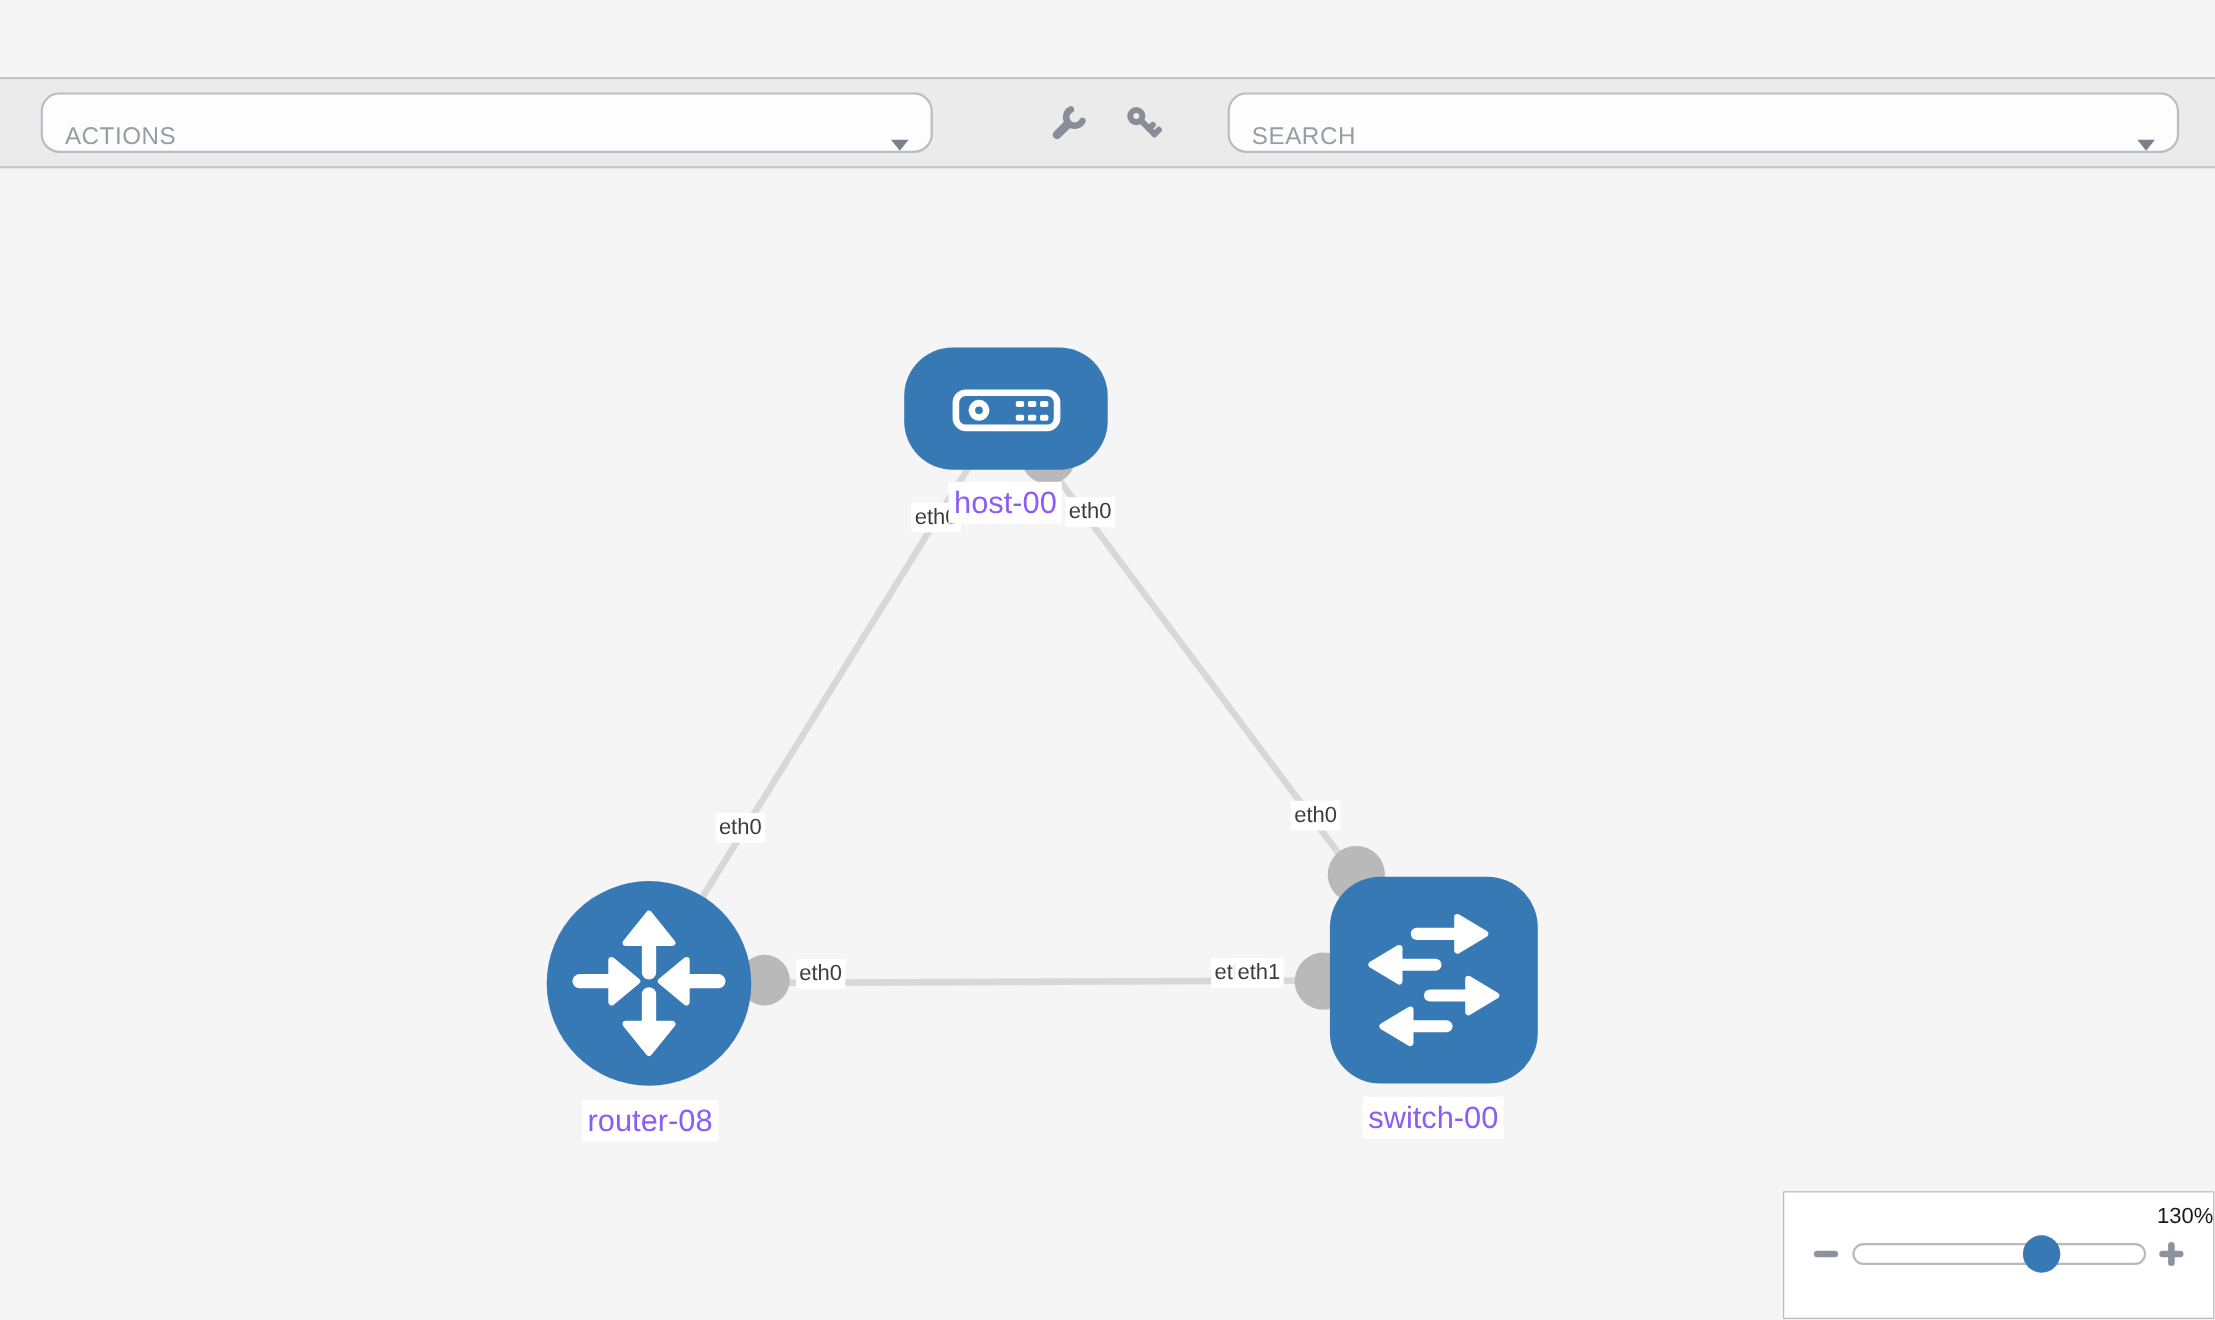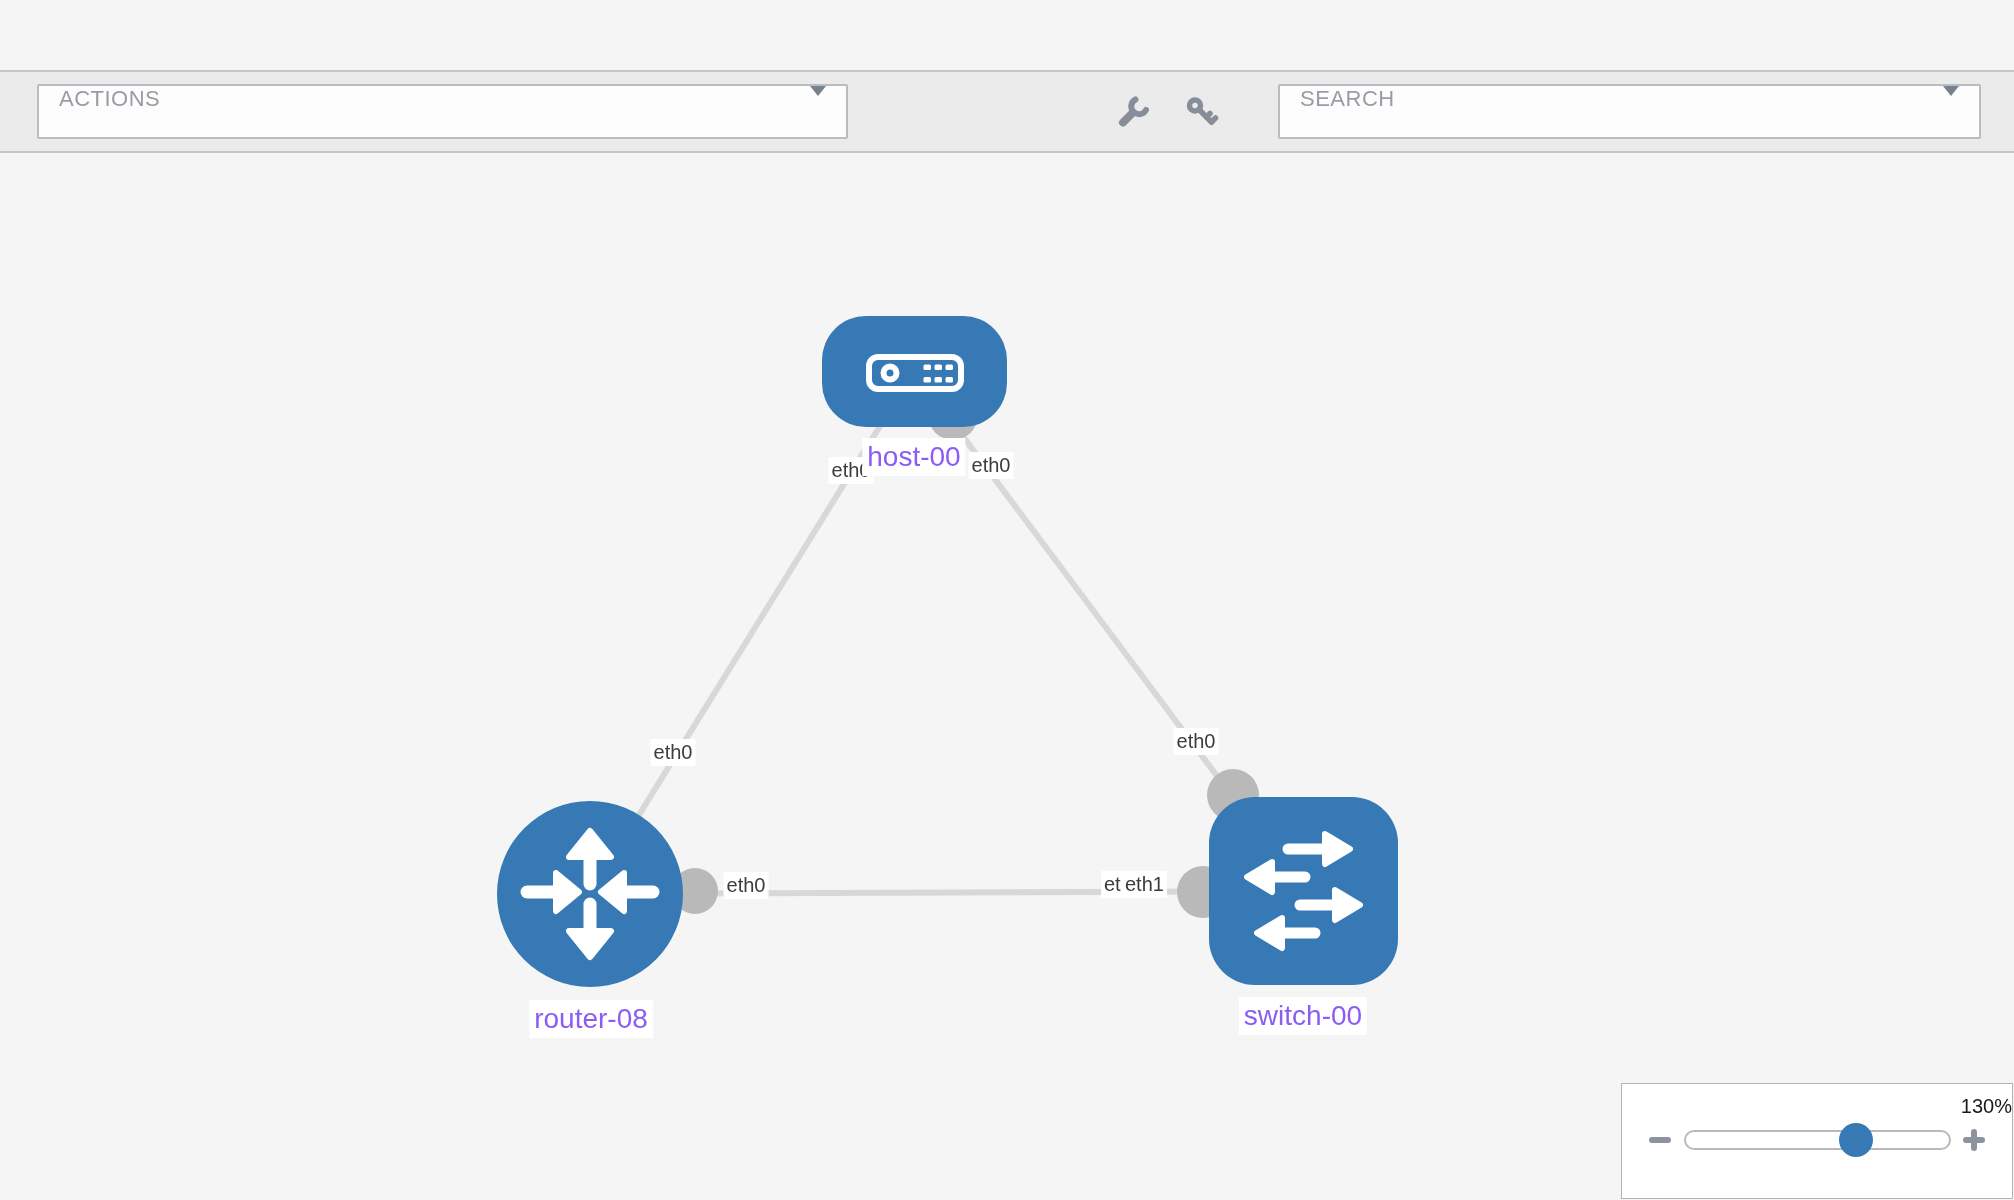--- a/index.html
+++ b/index.html
@@ -10,28 +10,28 @@
   .header{position:absolute;left:0;top:0;width:100%;height:70px;background:#fff;z-index:4;
           display:flex;align-items:center;}
   .page-title{margin:0 0 0 38px;font-size:26px;font-weight:700;color:#4d4d4d;}
   .close-btn{position:absolute;right:34px;top:16px;width:37px;height:37px;border:0;padding:0;
              background:transparent;cursor:pointer;}
 
   
   .toolbar{position:absolute;left:0;top:70px;width:100%;height:83px;background:#ebebeb;
            border-top:2px solid #c6c6c6;border-bottom:2px solid #c6c6c6;z-index:4;
            display:flex;align-items:center;box-sizing:border-box;padding:0 33px 0 37px;}
-  .dropdown{height:55px;background:#fdfdfd;border:2px solid #b9bcc0;border-radius:2px;
-            box-sizing:border-box;display:flex;align-items:flex-start;justify-content:space-between;
+  .dropdown{height:55px;background:#fdfdfd;border:2px solid #b9bcc0;border-radius:17px;
+            box-sizing:border-box;display:flex;align-items:flex-end;justify-content:space-between;
             padding:0 20px;cursor:pointer;}
   .dropdown .ph{font-size:22px;color:#999da3;letter-spacing:.5px;}
   .caret{width:0;height:0;border-left:8px solid transparent;border-right:8px solid transparent;
          border-top:10px solid #78828e;}
   .dd-actions{width:811px;}
-  .dd-search{width:703px;margin-left:24px;}
+  .dd-search{width:865px;margin-left:24px;}
   .tool-icons{margin-left:auto;display:flex;align-items:center;gap:32px;margin-right:32px;}
   .icon-btn{border:0;background:transparent;padding:0;width:38px;height:32px;cursor:pointer;}
 
   
   .stage{position:absolute;left:0;top:0;width:2014px;height:1200px;z-index:1;}
   .stage svg{position:absolute;left:0;top:0;}
   .lbl{position:absolute;background:#ffffff;white-space:nowrap;z-index:2;}
   .node-lbl{font-size:28px;color:#8b5cf6;padding:3px 5px;transform:translateX(-50%);}
   .if-lbl{font-size:20px;color:#3c3c3c;padding:2px 3px;transform:translateX(-50%);}
   .if-lbl.abs{transform:none;}

